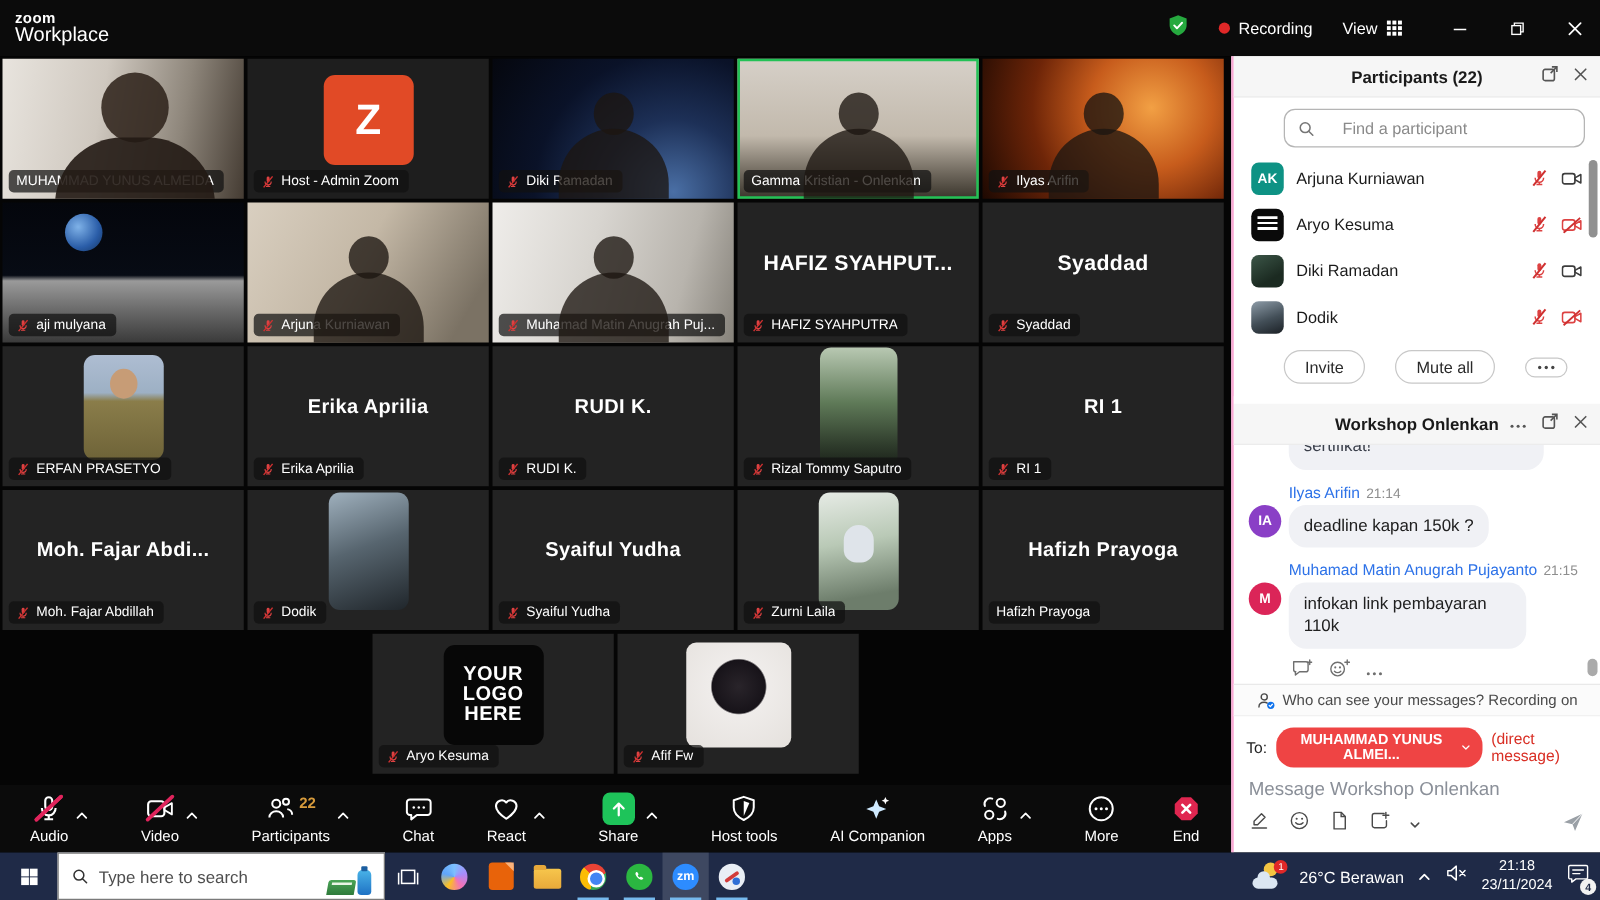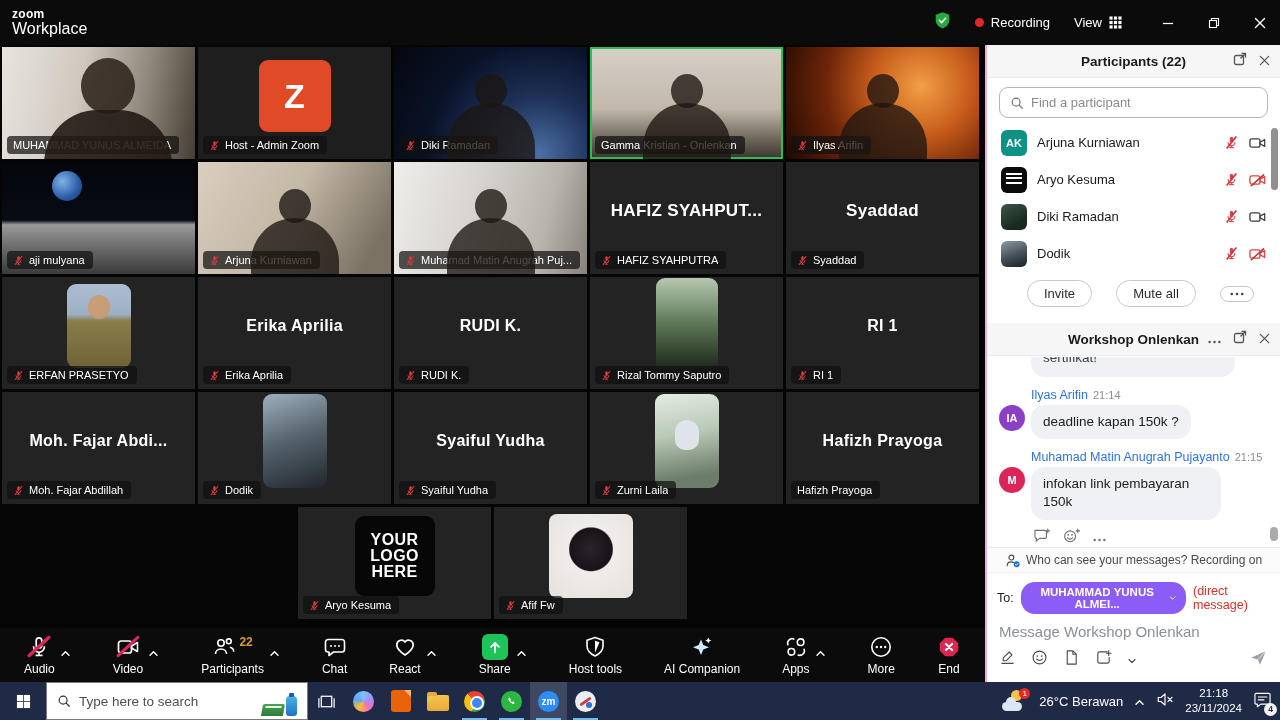--- a/index.html
+++ b/index.html
@@ -70,21 +70,21 @@
   .muted-slash::after { content:""; position:absolute; left:-3px; top:10px; width:30px; height:3px; background:#e0245c; border-radius:2px; transform:rotate(-43deg); }
   .pcount { color:#d79b3c; font-size:12px; font-weight:bold; margin-left:3px; position:relative; top:-5px; }
   .share-ic { width:26px; height:26px; border-radius:6px; background:#1ec45a; display:flex; align-items:center; justify-content:center; }
 
   
   .side-panel { width:295px; background:#fff; display:flex; flex-direction:column; border-left:2px solid #f9a8d4; min-height:0; }
   .sec-header { height:33px; background:#f6f6f6; display:flex; align-items:center; justify-content:center; position:relative; flex:0 0 33px; border-bottom:1px solid #ececec; }
   .sec-header .ttl { font-size:13.5px; font-weight:bold; color:#1a1a1a; }
   .hdr-icons { position:absolute; right:10px; top:0; bottom:0; display:flex; align-items:center; gap:12px; color:#555; }
   .search-row { padding:9px 12px 6px; }
-  .search-box { border:1px solid #b5b5b5; border-radius:9px; height:31px; display:flex; align-items:center; gap:7px; padding:0 10px; color:#767676; }
+  .search-box { border:1px solid #b5b5b5; border-radius:9px; height:31px; display:flex; align-items:center; gap:22px; padding:0 10px; color:#767676;margin-left:28px; }
   .search-box input { border:none; outline:none; flex:1; font-size:13px; color:#333; font-family:"Liberation Sans",sans-serif; background:transparent; }
   .search-box input::placeholder { color:#8a8a8a; }
   .p-list { position:relative; }
   .p-row { height:37px; display:flex; align-items:center; gap:10px; padding:0 14px; }
   .p-av { width:26px; height:26px; border-radius:6px; display:flex; align-items:center; justify-content:center; color:#fff; font-size:11px; font-weight:bold; flex:0 0 26px; position:relative; overflow:hidden; }
   .p-av.ak { background:#0e9284; }
   .p-av.minilogo { background:#0a0a0a; }
   .p-av.minilogo::before { content:""; width:16px; height:13px; background:repeating-linear-gradient(#fff 0 2px, transparent 2px 4.4px); }
   .p-av.diki { background:linear-gradient(150deg,#3c5648,#1b2a21 70%); }
   .p-av.dodikav { background:linear-gradient(160deg,#8e9ca8,#434f58 55%,#1b2025 100%); }
@@ -107,21 +107,21 @@
   .av-m { background:#db2558; }
   .msg-head { font-size:12.5px; margin-bottom:3px; }
   .msg-head .snd { color:#2d72e8; }
   .msg-head .tm { color:#8e8e8e; font-size:11px; margin-left:5px; }
   .msg .bubble { max-width:190px; line-height:1.35; }
   .chat-actions { display:flex; gap:13px; color:#6f6f6f; margin:8px 0 0 36px; align-items:center; }
   .chat-scrollthumb { position:absolute; right:2px; bottom:6px; width:8px; height:14px; border-radius:4px; background:#aaa; }
   .notice-row { flex:0 0 26px; display:flex; align-items:center; justify-content:center; gap:6px; font-size:12px; color:#4a4a4a; border-top:1px solid #e9e9e9; border-bottom:1px solid #f1f1f1; background:#fbfbfb; }
   .to-row { display:flex; align-items:center; gap:7px; padding:9px 10px 2px; }
   .to-lbl { font-size:12.5px; color:#222; }
-  .to-pill { background:#8b5cf6; color:#fff; font-size:11.5px; font-weight:bold; border-radius:14px; padding:4px 10px; display:flex; align-items:center; gap:5px; border:none; font-family:"Liberation Sans",sans-serif; }
+  .to-pill { background:#ef4444; color:#fff; font-size:11.5px; font-weight:bold; border-radius:14px; padding:4px 10px; display:flex; align-items:center; gap:5px; border:none; font-family:"Liberation Sans",sans-serif; }
   .dm-note { color:#d92f25; font-size:12.5px; }
   .compose-ph { padding:7px 12px 0; font-size:15px; color:#8a8f98; }
   .compose-icons { margin-top:auto; display:flex; align-items:center; gap:15px; padding:8px 12px 12px; color:#4a4a4a; }
   .send-btn { margin-left:auto; color:#9aa0a6; background:none; border:none; }
 
   
   .taskbar { height:38px; background:#1f2a47; display:flex; align-items:stretch; color:#fff; flex:0 0 38px; }
   .start-btn { width:46px; display:flex; align-items:center; justify-content:center; }
   .tb-search { width:262px; background:#fff; border:1px solid #7a7a7a; display:flex; align-items:center; gap:8px; padding:0 10px; color:#444; position:relative; }
   .tb-search input { border:none; outline:none; font-size:13.5px; color:#0f766e; width:140px; font-family:"Liberation Sans",sans-serif; background:transparent; }
@@ -814,21 +814,21 @@
             <div class="msg-head">
               <span class="snd">Ilyas Arifin</span><span class="tm">21:14</span>
             </div>
             <div class="bubble">deadline kapan 150k ?</div>
           </div>
           <div class="msg">
             <span class="msg-av av-m">M</span>
             <div class="msg-head">
               <span class="snd">Muhamad Matin Anugrah Pujayanto</span><span class="tm">21:15</span>
             </div>
-            <div class="bubble">infokan link pembayaran 150k</div>
+            <div class="bubble">infokan link pembayaran 110k</div>
           </div>
           <div class="chat-actions">
             <span><svg width="17" height="15">
                   <use href="#i-reply"></use>
                 </svg></span>
             <span><svg width="17" height="15">
                   <use href="#i-emoadd"></use>
                 </svg></span>
             <span><svg width="13" height="4">
                   <use href="#i-dots"></use>

